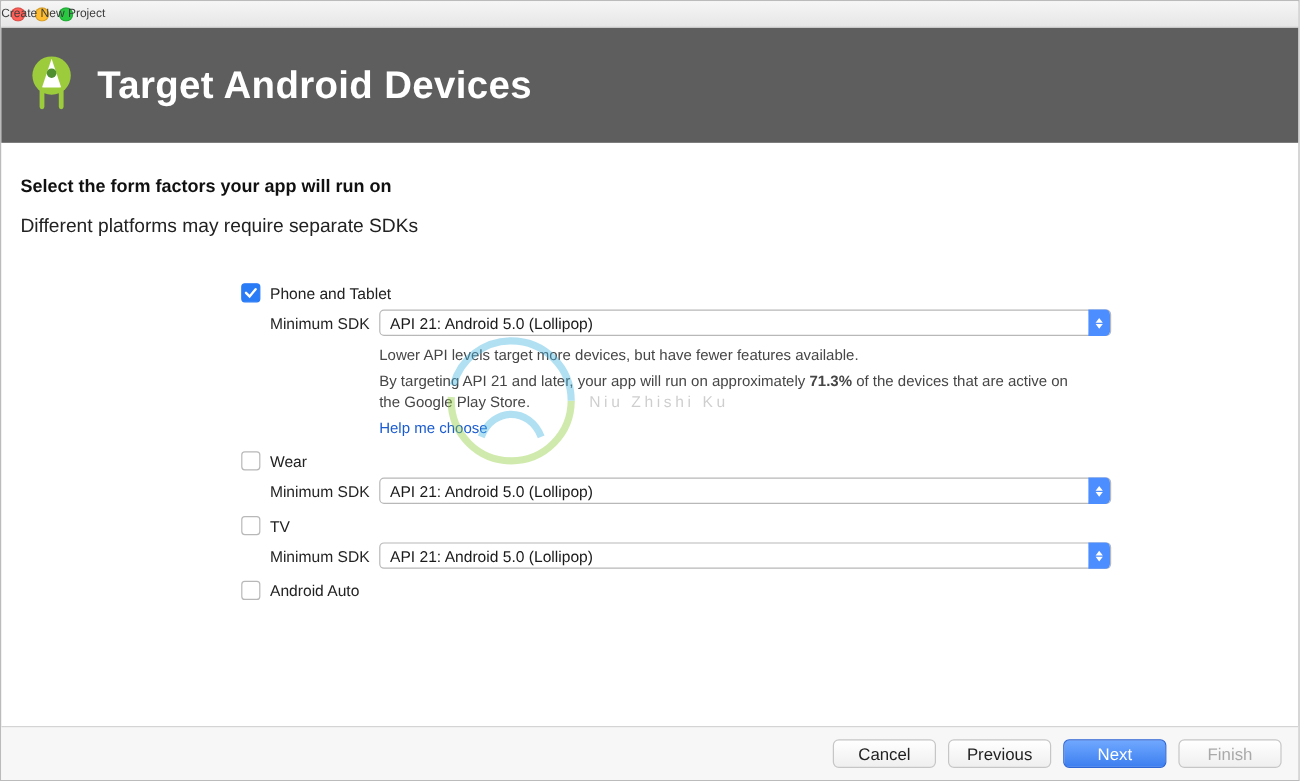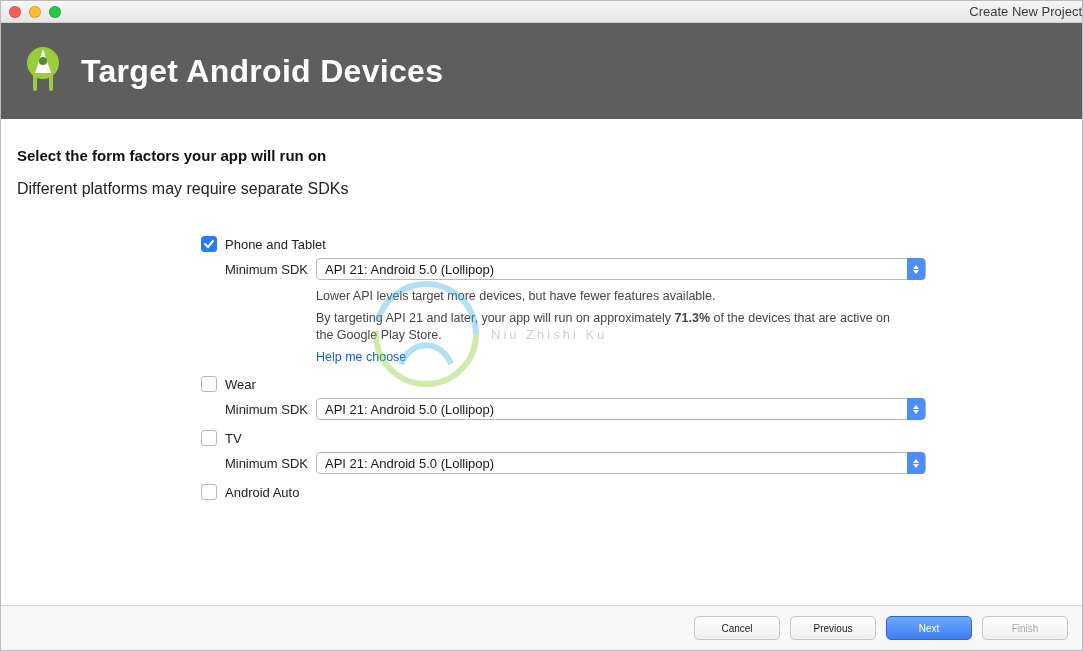--- a/index.html
+++ b/index.html
@@ -22,22 +22,22 @@
       align-items: center;
       padding: 0 8px;
       position: relative;
     }
     .traffic-lights { display: flex; gap: 8px; }
     .tl { width: 12px; height: 12px; border-radius: 50%; border: 0.5px solid rgba(0,0,0,0.15);}
     .tl.close { background: #ff5f57; }
     .tl.min { background: #febc2e; }
     .tl.max { background: #28c940; }
     .win-title {
-      position: absolute; left: 0; right: 0; text-align: right;
-      font-size: 13px; color: #3c3c3c; pointer-events: none;
+      position: absolute; left: 0; right: 0; text-align: left;
+      font-size: 10px; color: #3c3c3c; pointer-events: none;
     }
     .header {
       background: #5e5e5e;
       color: #fff;
       height: 96px;
       display: flex;
       align-items: center;
       padding: 0 18px;
       gap: 14px;
     }
@@ -103,21 +103,21 @@
     .footer {
       position: absolute; left: 0; right: 0; bottom: 0;
       border-top: 1px solid #d4d4d4;
       padding: 10px 14px;
       display: flex; justify-content: flex-end; gap: 10px;
       background: #f7f7f7;
     }
     .btn {
       min-width: 86px; height: 24px; border: 1px solid #c6c6c6;
       background: linear-gradient(#ffffff,#efefef);
-      border-radius: 5px; font-size: 10px; color: #222;
+      border-radius: 5px; font-size: 14px; color: #222;
       display: inline-flex; align-items: center; justify-content: center;
       cursor: pointer;
     }
     .btn.primary {
       background: linear-gradient(#6fa8ff,#3d7ff0);
       color: #fff; border-color: #2f66d6;
     }
     .btn.disabled { color: #a9a9a9; cursor: default;}
     .watermark {
       position: absolute; left: 370px; top: 278px; pointer-events: none;

